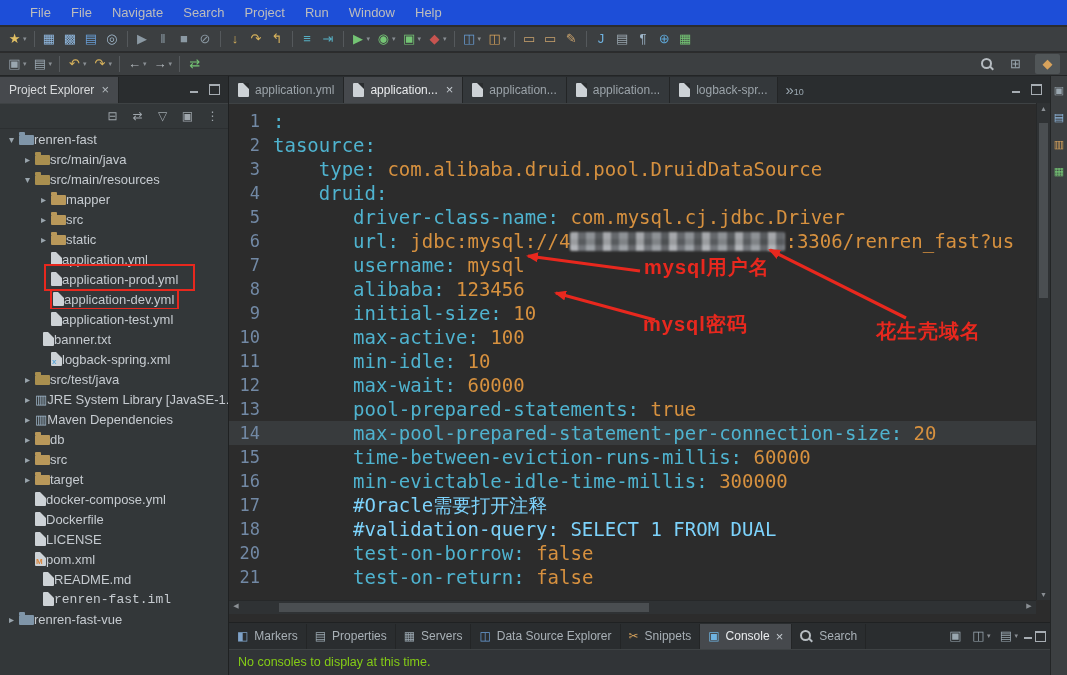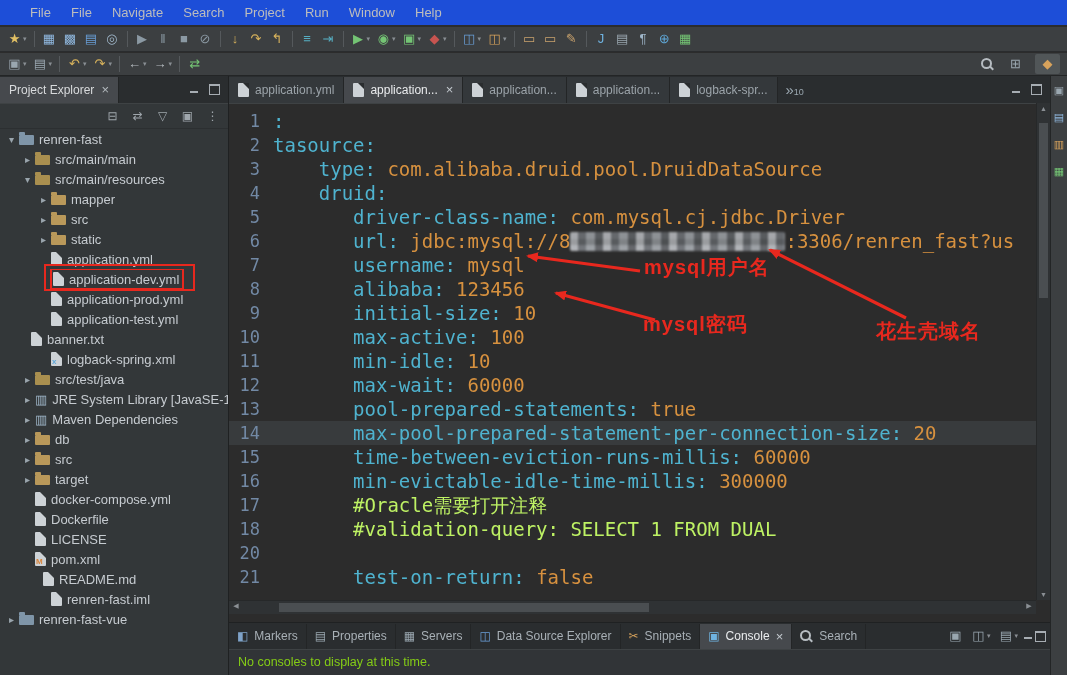--- a/index.html
+++ b/index.html
@@ -43,21 +43,21 @@
   .ptab{height:26px;display:flex;align-items:center;gap:7px;padding:0 9px;background:#46494d;color:#d8dadc;
     font-size:12px;border-right:1px solid #232526;}
   .ptab .close{color:#b3b9be;font-size:13px;line-height:12px;}
   .panel-tabbar .winctl{margin-left:auto;}
   #explorer-toolbar{height:24px;display:flex;align-items:center;justify-content:flex-end;gap:4px;padding-right:5px;
     border-bottom:1px solid #2c2f31;}
   #explorer-toolbar .g{font-size:12px;color:#9fa6ac;}
   #tree{position:absolute;left:0;top:51px;right:0;bottom:0;overflow:hidden;padding-top:2px;}
   .trow{height:20px;display:flex;align-items:center;font-size:13px;color:#c6cbd0;white-space:nowrap;overflow:hidden;}
   .trow .arrow{width:15px;flex:none;font-size:10px;color:#9aa5ad;text-align:center;}
-  .rowinner{display:flex;align-items:center;gap:5px;height:18px;}
+  .rowinner{display:flex;align-items:center;height:18px;}
   .rowinner.redbox{border:2px solid #e8281e;padding:0 3px 0 1px;margin-left:-1px;}
   
   .fo{width:15px;height:10px;background:#b9985a;border-radius:1px;position:relative;flex:none;margin-top:2px;}
   .fo::before{content:"";position:absolute;top:-3px;left:0;width:6px;height:3px;background:#b9985a;border-radius:1px 1px 0 0;}
   .fo.fo-proj{background:#7f95a8;}
   .fo.fo-proj::before{background:#7f95a8;}
   .fo.fo-src{background:#a98f4f;}
   .fo.fo-src::before{background:#a98f4f;}
   .fi{width:11px;height:14px;background:#cdd2d6;border-radius:1px;position:relative;flex:none;}
   .fi::before{content:"";position:absolute;top:0;right:0;border-style:solid;border-width:3px;
@@ -75,21 +75,21 @@
   .etab-overflow{margin-left:8px;color:#9aa7b0;font-size:15px;display:flex;align-items:flex-end;}
   .etab-overflow .cnt{font-size:9px;margin-bottom:1px;}
   #etabs .winctl{margin-left:auto;}
   #code{position:absolute;left:0;top:27px;right:14px;height:497px;overflow:hidden;padding-top:6px;box-sizing:border-box;}
   .cline{display:flex;height:24px;font-family:"DejaVu Sans Mono",monospace;font-size:19px;line-height:24px;}
   .cline.hl{background:#383b3d;}
   .lnum{width:44px;flex:none;text-align:right;padding-right:13px;color:#7289a5;font-size:17px;box-sizing:border-box;}
   .ctext{white-space:pre;}
   .tk-k{color:#4fb3cf;}
   .tk-v{color:#d7913f;}
-  .tk-c{color:#bef264;margin-top:32px;}
+  .tk-c{color:#7dd3fc;margin-top:32px;}
   .tk-r{display:inline-block;height:19px;vertical-align:-3px;border-radius:2px;
     background:
       repeating-linear-gradient(90deg, rgba(255,255,255,.30) 0 8px, rgba(0,0,0,.20) 8px 16px, rgba(255,255,255,.12) 16px 25px, rgba(0,0,0,.30) 25px 33px),
       repeating-linear-gradient(0deg, #90949a 0 6px, #6e7276 6px 12px, #7e8287 12px 19px);
     filter:blur(1.2px);}
   
   #vscroll{position:absolute;right:0;top:27px;width:14px;height:497px;background:#2f3234;border-left:1px solid #262829;box-sizing:border-box;}
   #vscroll .sa{position:absolute;left:0;width:100%;text-align:center;font-size:7px;color:#8a8f94;}
   #vscroll .thumb{position:absolute;left:2px;right:2px;top:20px;height:175px;background:#4a4e51;}
   #hscroll{position:absolute;left:0;top:524px;right:14px;height:14px;background:#2f3234;border-top:1px solid #262829;box-sizing:border-box;}
@@ -304,21 +304,21 @@
         <span class="arrow">▾</span>
         <span class="rowinner">
           <span class="fo fo-proj"></span>
           <span>renren-fast</span>
         </span>
       </div>
       <div class="trow" style="padding-left: 20px;">
         <span class="arrow">▸</span>
         <span class="rowinner">
           <span class="fo fo-src"></span>
-          <span>src/main/main</span>
+          <span>src/main/java</span>
         </span>
       </div>
       <div class="trow" style="padding-left: 20px;">
         <span class="arrow">▾</span>
         <span class="rowinner">
           <span class="fo fo-src"></span>
           <span>src/main/resources</span>
         </span>
       </div>
       <div class="trow" style="padding-left: 36px;">
@@ -344,40 +344,40 @@
       </div>
       <div class="trow" style="padding-left: 36px;">
         <span class="arrow"></span>
         <span class="rowinner">
           <span class="fi"></span>
           <span>application.yml</span>
         </span>
       </div>
       <div class="trow" style="padding-left: 36px;">
         <span class="arrow"></span>
+        <span class="rowinner">
+          <span class="fi"></span>
+          <span>application-prod.yml</span>
+        </span>
+      </div>
+      <div class="trow" style="padding-left: 36px;">
+        <span class="arrow"></span>
         <span class="rowinner redbox">
           <span class="fi"></span>
           <span>application-dev.yml</span>
         </span>
       </div>
       <div class="trow" style="padding-left: 36px;">
         <span class="arrow"></span>
         <span class="rowinner">
           <span class="fi"></span>
-          <span>application-prod.yml</span>
-        </span>
-      </div>
-      <div class="trow" style="padding-left: 36px;">
-        <span class="arrow"></span>
-        <span class="rowinner">
-          <span class="fi"></span>
           <span>application-test.yml</span>
         </span>
       </div>
-      <div class="trow" style="padding-left: 16px;">
+      <div class="trow" style="padding-left: 28px;">
         <span class="arrow"></span>
         <span class="rowinner">
           <span class="fi"></span>
           <span>banner.txt</span>
         </span>
       </div>
       <div class="trow" style="padding-left: 36px;">
         <span class="arrow"></span>
         <span class="rowinner">
           <span class="fi">
@@ -458,21 +458,21 @@
           <span>pom.xml</span>
         </span>
       </div>
       <div class="trow" style="padding-left: 28px;">
         <span class="arrow"></span>
         <span class="rowinner">
           <span class="fi"></span>
           <span>README.md</span>
         </span>
       </div>
-      <div class="trow" style="padding-left: 36px;">
+      <div class="trow" style="padding-left: 28px; font-family: Liberation Mono, monospace;">
         <span class="arrow"></span>
         <span class="rowinner">
           <span class="fi"></span>
           <span>renren-fast.iml</span>
         </span>
       </div>
       <div class="trow" style="padding-left: 4px;">
         <span class="arrow">▸</span>
         <span class="rowinner">
           <span class="fo fo-proj"></span>
@@ -530,21 +530,21 @@
       <div class="cline">
         <span class="lnum">4</span>
         <span class="ctext">    <span class="tk-k">druid:</span></span>
       </div>
       <div class="cline">
         <span class="lnum">5</span>
         <span class="ctext">       <span class="tk-k">driver-class-name:</span> <span class="tk-v">com.mysql.cj.jdbc.Driver</span></span>
       </div>
       <div class="cline">
         <span class="lnum">6</span>
-        <span class="ctext">       <span class="tk-k">url:</span> <span class="tk-v">jdbc:mysql://8</span><span class="tk-r" style="width: 215px;"></span><span class="tk-v">:3306/renren_fast?us</span></span>
+        <span class="ctext">       <span class="tk-k">url:</span> <span class="tk-v">jdbc:mysql://4</span><span class="tk-r" style="width: 215px;"></span><span class="tk-v">:3306/renren_fast?us</span></span>
       </div>
       <div class="cline">
         <span class="lnum">7</span>
         <span class="ctext">       <span class="tk-k">username:</span> <span class="tk-v">mysql</span></span>
       </div>
       <div class="cline">
         <span class="lnum">8</span>
         <span class="ctext">       <span class="tk-k">alibaba:</span> <span class="tk-v">123456</span></span>
       </div>
       <div class="cline">
@@ -582,20 +582,21 @@
       <div class="cline">
         <span class="lnum">17</span>
         <span class="ctext">       <span class="tk-c">#Oracle需要打开注释</span></span>
       </div>
       <div class="cline">
         <span class="lnum">18</span>
         <span class="ctext">       <span class="tk-c">#validation-query: SELECT 1 FROM DUAL</span></span>
       </div>
       <div class="cline">
         <span class="lnum">20</span>
+        <span class="ctext">       <span class="tk-k">test-on-borrow:</span> <span class="tk-v">false</span></span>
       </div>
       <div class="cline">
         <span class="lnum">21</span>
         <span class="ctext">       <span class="tk-k">test-on-return:</span> <span class="tk-v">false</span></span>
       </div>
     </div>
   <div id="vscroll">
     <span class="sa" style="top:2px;">▲</span>
     <div class="thumb"></div>
     <span class="sa" style="bottom:2px;">▼</span>

